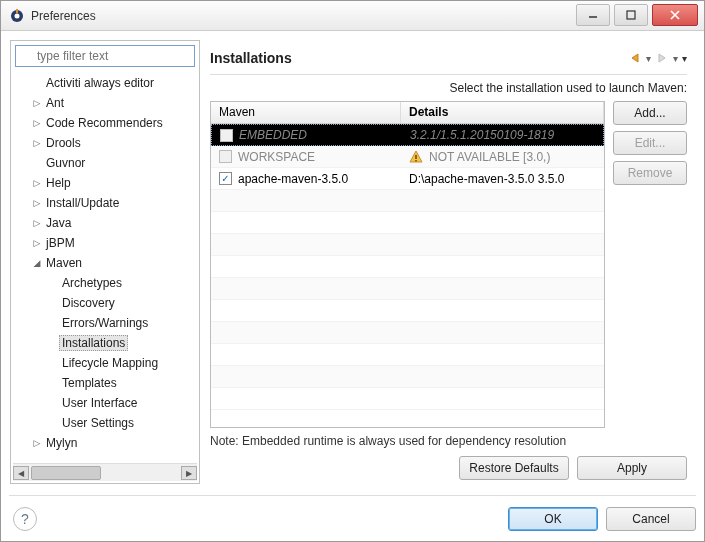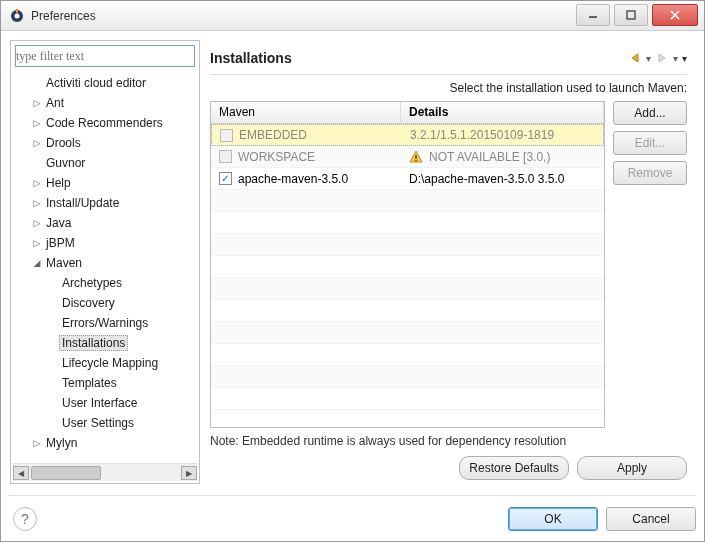--- a/index.html
+++ b/index.html
@@ -14,21 +14,21 @@
   .winbtn.close { background: linear-gradient(#f08b81,#d9534f); border-color:#a33; width:46px; margin-right:6px; }
   .winbtn svg { display:block; }
   
   
   .content { position: absolute; top:30px; left:0; right:0; bottom:0; padding:8px; }
   .split { display:flex; height: calc(100% - 48px); border:1px solid transparent; }
   
   
   .left { width: 190px; border:1px solid #c0c0c0; padding:2px; display:flex; flex-direction:column; }
   .filter { margin:2px; }
-  .filter input { width:100%; height:22px; border:1px solid #7a9ecb; padding:2px 0; font-size:12px; color:#555;font-family:Liberation Serif, serif; }
+  .filter input { width:100%; height:22px; border:1px solid #7a9ecb; padding:2px 21px; font-size:12px; color:#555; }
   .tree { flex:1; overflow:auto; margin-top:4px; font-size:12px; color:#222; }
   .tree-item { display:flex; align-items:center; height:20px; padding-left:4px; white-space:nowrap; }
   .tree-item .tw { width:12px; text-align:center; color:#666; font-size:9px; }
   .tree-item .lbl { padding:1px 3px; }
   .tree-item .lbl.sel { background:#e5e5e5; border:1px dotted #999; padding:0 2px; }
   .ind1 { padding-left: 18px; }
   .ind2 { padding-left: 34px; }
   .hscroll { height:18px; border-top:1px solid #ddd; background:#f0f0f0; position:relative; }
   .hscroll .thumb { position:absolute; left:18px; top:2px; height:14px; width:70px; background:#cdcdcd; border:1px solid #aaa; border-radius:2px; }
   .hscroll .arrow { position:absolute; top:2px; width:16px; height:14px; background:#e0e0e0; border:1px solid #aaa; display:flex;align-items:center;justify-content:center;font-size:8px;color:#555;}
@@ -46,36 +46,36 @@
   
   .midrow { display:flex; flex:1; gap:8px; min-height:0; }
   .tablewrap { flex:1; border:1px solid #bdbdbd; background:#fff; overflow:hidden; display:flex; flex-direction:column; }
   .thead { display:flex; height:22px; background:linear-gradient(#fdfdfd,#ececec); border-bottom:1px solid #cfcfcf; font-size:12px; }
   .thead .th { padding:3px 8px; border-right:1px solid #dcdcdc; }
   .thead .th.name { width:190px; }
   .thead .th.details { flex:1;font-weight:bold; }
   .tbody { flex:1; overflow:auto; }
   .row { display:flex; height:22px; align-items:center; font-size:12px; border-bottom:1px solid #f2f2f2; }
   .row.alt { background:#fafafa; }
-  .row.selected { background:#fef9c3; border:1px dotted #8aa9c7; }
+  .row.selected { background:#000000; border:1px dotted #8aa9c7;font-style:italic; }
   .cell { padding:0 8px; display:flex; align-items:center; gap:6px; }
   .cell.name { width:190px; }
   .cell.details { flex:1; }
   .cb { width:13px; height:13px; border:1px solid #888; background:#fff; display:inline-flex; align-items:center; justify-content:center; font-size:10px; color:#1a63b0; }
   .cb.disabled { background:#f0f0f0; border-color:#bbb; }
   .warn { width:14px; height:14px; display:inline-flex; }
   .grey { color:#888; }
   
   .sidebtns { width:74px; display:flex; flex-direction:column; gap:6px; }
   .btn { height:24px; border:1px solid #adadad; background:linear-gradient(#f7f7f7,#e6e6e6); font-size:12px; border-radius:3px; display:flex; align-items:center; justify-content:center; color:#222; }
   .btn.disabled { color:#a0a0a0; }
   
   .note { font-size:12px; color:#333; margin-top:6px; }
   .bottomrow { display:flex; justify-content:flex-end; gap:8px; margin-top:8px; }
-  .bottomrow .btn { width:110px;border-radius:10px; }
+  .bottomrow .btn { width:110px; }
   
   .footer { position:absolute; left:8px; right:8px; bottom:8px; height:38px; border-top:1px solid #ddd; padding-top:8px; display:flex; align-items:center; }
   .help { width:24px; height:24px; border:1px solid #bbb; border-radius:50%; display:flex; align-items:center; justify-content:center; color:#6a7a8a; font-size:14px; margin-left:4px; }
   .footer .btn { width:90px; }
   .footer .btn.primary { border:1px solid #3b8fd4; background:linear-gradient(#e8f2fc,#cee4f7); box-shadow:0 0 0 1px #6ab0e8 inset; }
 </style>
 </head>
 <body>
 
 <div class="titlebar">
@@ -108,21 +108,21 @@
 </div>
 
 <div class="content">
   <div class="split">
 
     <div class="left">
       <div class="filter"><input type="text" placeholder="type filter text" style=""></div>
       <div class="tree" id="tree">
           <div class="tree-item ind1">
             <span class="tw"></span>
-            <span class="lbl">Activiti cloud editor</span>
+            <span class="lbl">Activiti always editor</span>
           </div>
           <div class="tree-item ind1">
             <span class="tw">▷</span>
             <span class="lbl">Ant</span>
           </div>
           <div class="tree-item ind1">
             <span class="tw">▷</span>
             <span class="lbl">Code Recommenders</span>
           </div>
           <div class="tree-item ind1">

